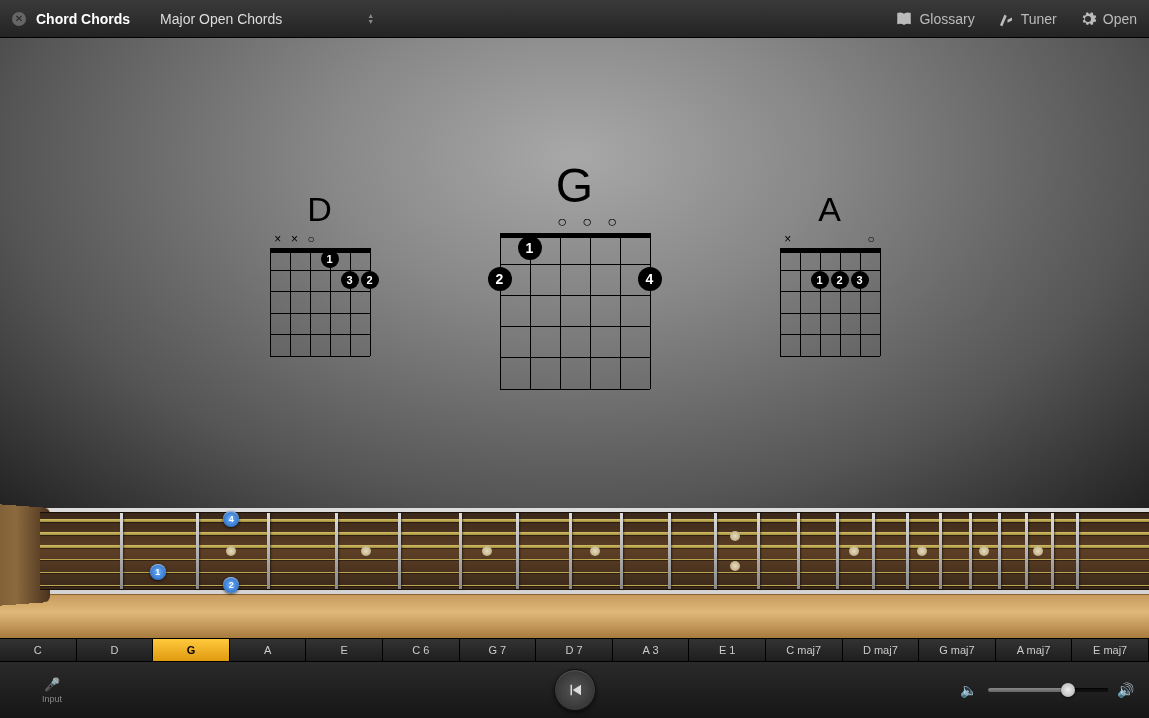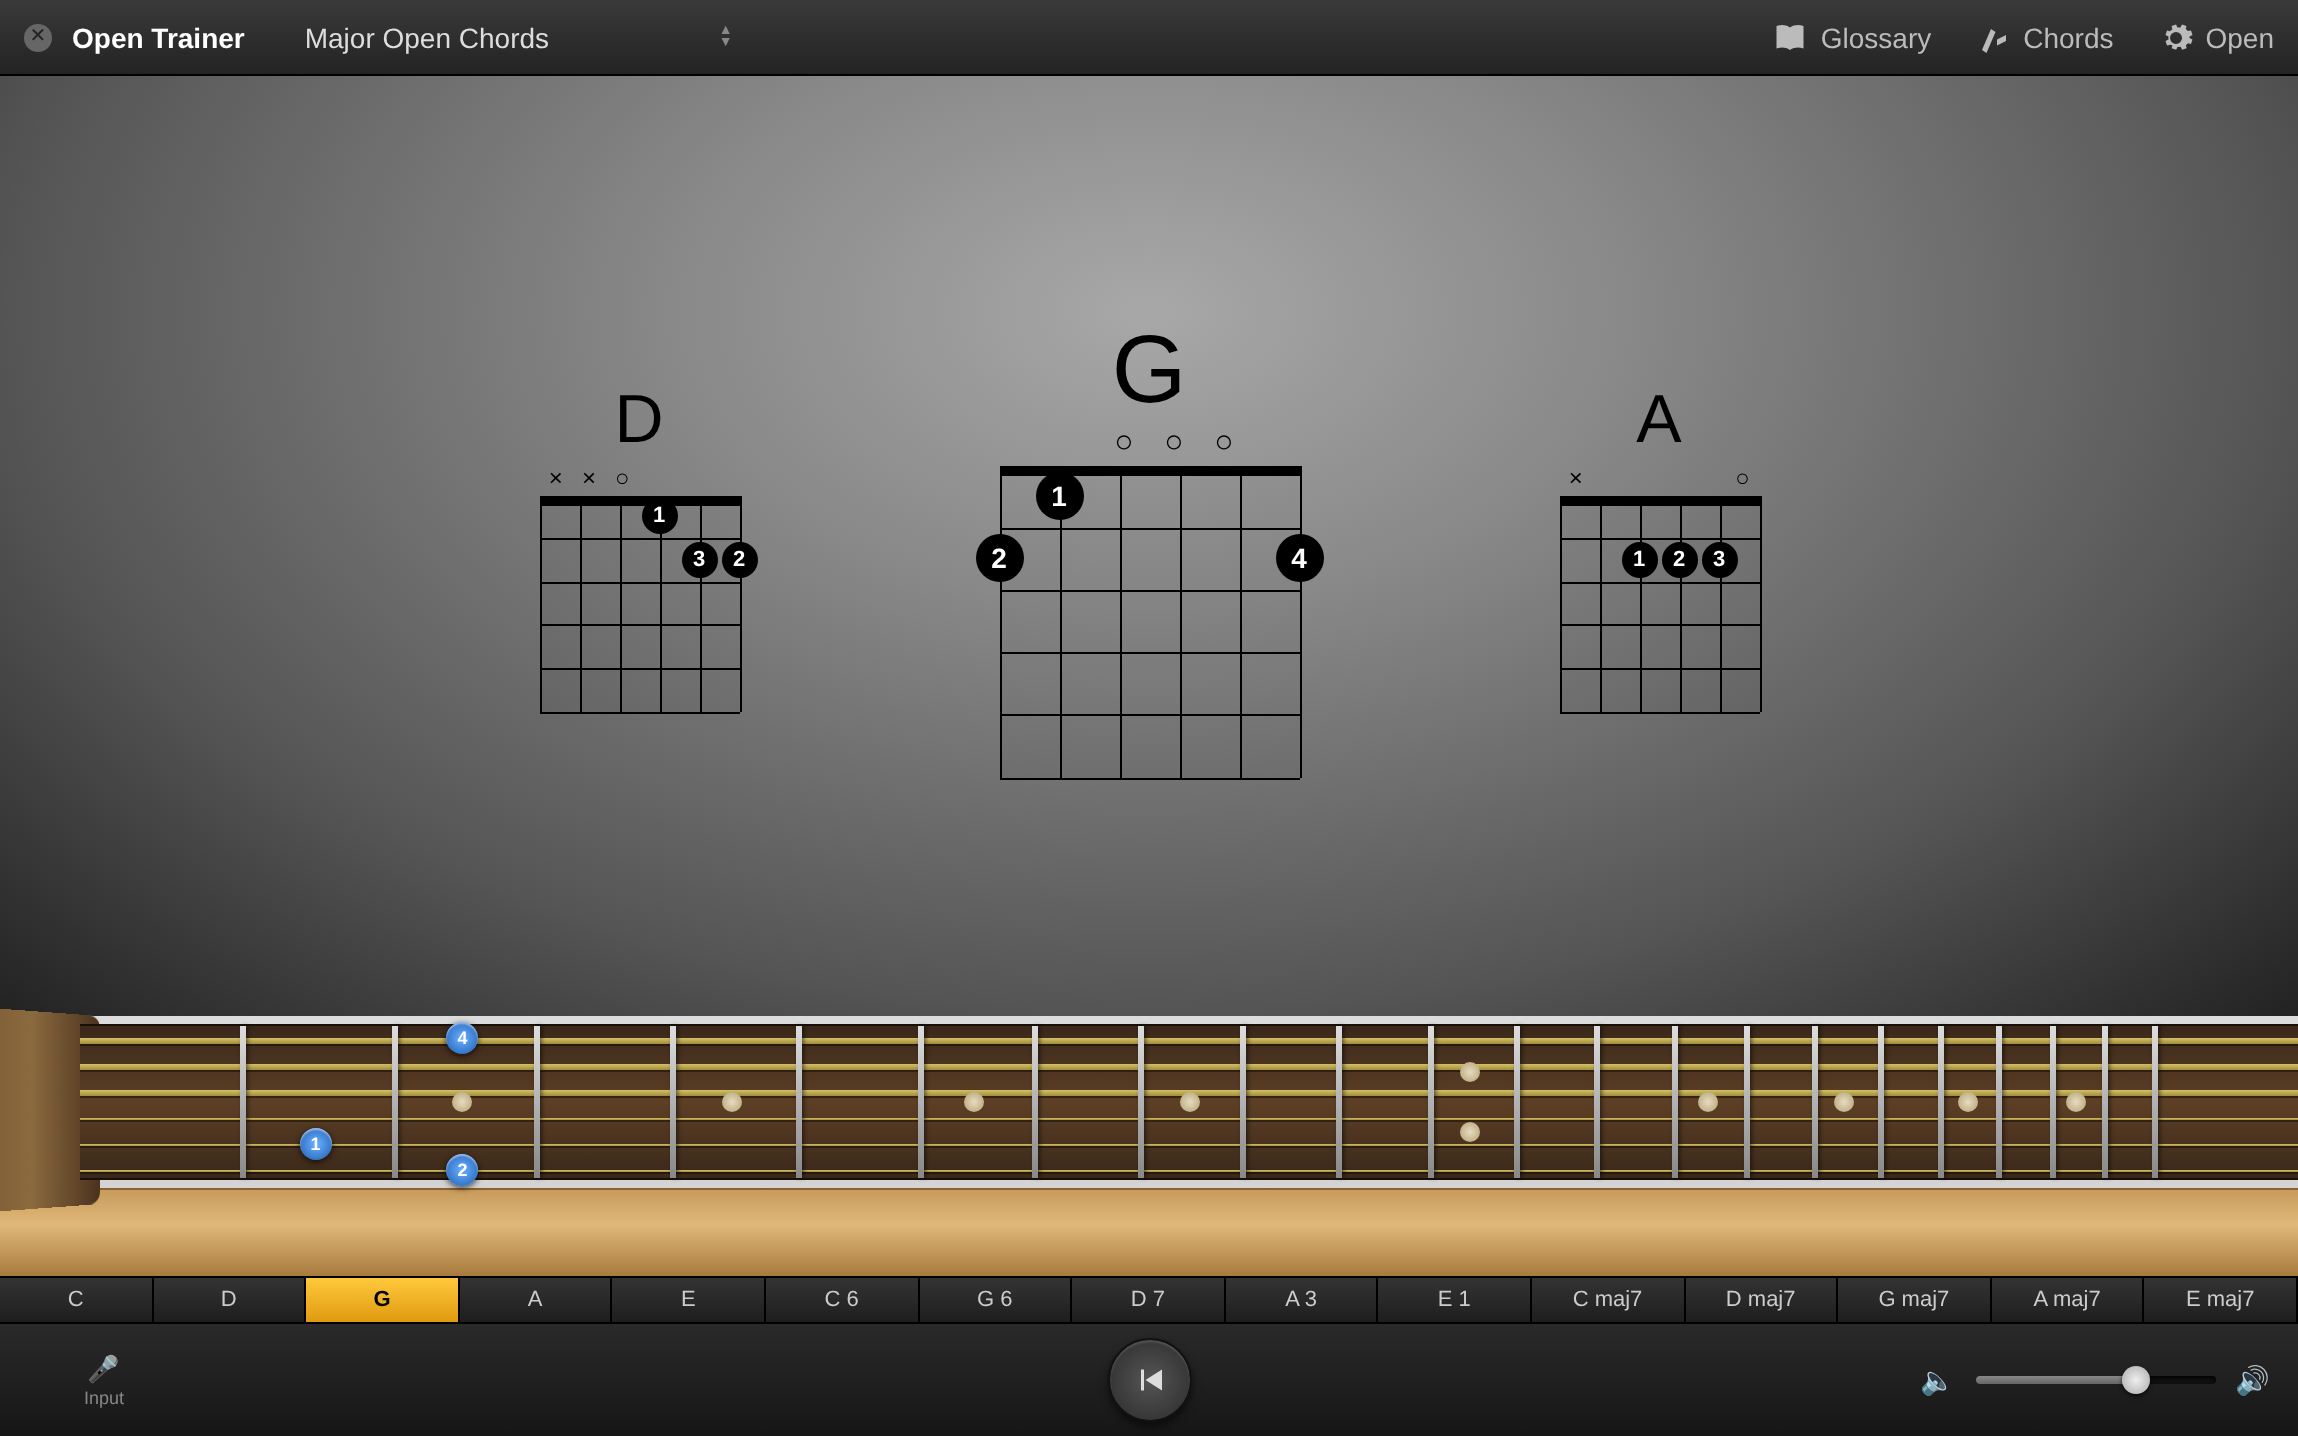--- a/index.html
+++ b/index.html
@@ -262,40 +262,40 @@
     width:14px; height:14px; border-radius:50%;
     background: radial-gradient(#eee,#aaa);
     box-shadow: 0 1px 2px rgba(0,0,0,.7);
   }
 </style>
 </head>
 <body>
 
 <div class="toolbar">
   <div class="close-icon">✕</div>
-  <div class="title">Open Trainer</div>
+  <div class="title">Chord Chords</div>
   <div class="dropdown">
     <span>Major Open Chords</span>
     <span class="updown-icon">
         <span>▲</span>
         <span>▼</span>
       </span>
   </div>
   <div class="toolbar-spacer"></div>
   <div class="toolbar-btn">
     <svg viewBox="0 0 24 24">
         <path d="M3 4c3-1 6-1 9 1 3-2 6-2 9-1v15c-3-1-6-1-9 1-3-2-6-2-9-1V4z"></path>
       </svg>
     <span>Glossary</span>
   </div>
   <div class="toolbar-btn">
     <svg viewBox="0 0 24 24">
         <path d="M4 20l6-14 3 2-6 14-3-2zm10-7l6-3v4l-6 3v-4z"></path>
       </svg>
-    <span>Chords</span>
+    <span>Tuner</span>
   </div>
   <div class="toolbar-btn">
     <svg viewBox="0 0 24 24">
         <path d="M12 8a4 4 0 100 8 4 4 0 000-8zm9 4l2 1-1 3-2-.5a8 8 0 01-1.4 1.4l.5 2-3 1-1-2a8 8 0 01-2 0l-1 2-3-1 .5-2A8 8 0 018.2 16.5L6 17l-1-3 2-1a8 8 0 010-2l-2-1 1-3 2 .5A8 8 0 019.6 6.1L9 4l3-1 1 2a8 8 0 012 0l1-2 3 1-.5 2a8 8 0 011.4 1.4L22 7l1 3-2 1a8 8 0 010 2z"></path>
       </svg>
     <span>Open</span>
   </div>
 </div>
 
 <div class="stage">
@@ -446,21 +446,21 @@
     </div>
 </div>
 
 <div class="timeline" id="timeline">
     <div class="seg">C</div>
     <div class="seg">D</div>
     <div class="seg active">G</div>
     <div class="seg">A</div>
     <div class="seg">E</div>
     <div class="seg">C 6</div>
-    <div class="seg">G 6</div>
+    <div class="seg">G 7</div>
     <div class="seg">D 7</div>
     <div class="seg">A 3</div>
     <div class="seg">E 1</div>
     <div class="seg">C maj7</div>
     <div class="seg">D maj7</div>
     <div class="seg">G maj7</div>
     <div class="seg">A maj7</div>
     <div class="seg">E maj7</div>
   </div>
 

